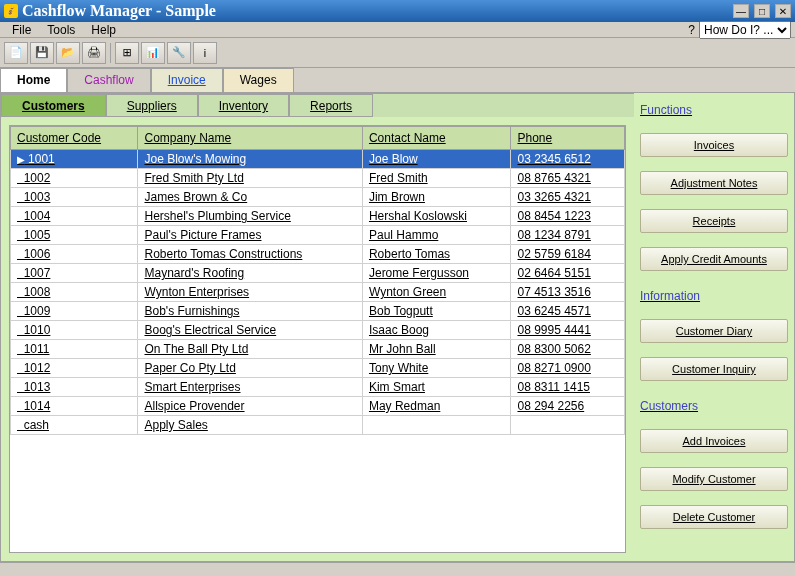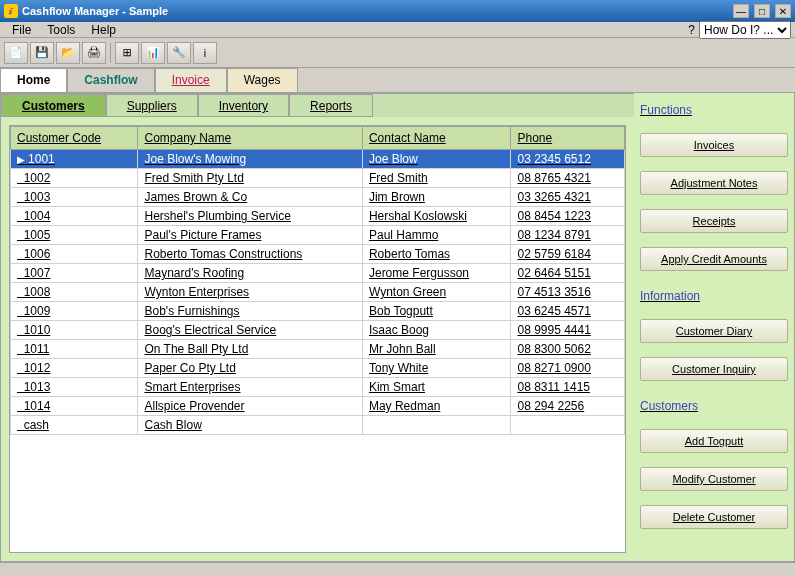--- a/index.html
+++ b/index.html
@@ -9,21 +9,21 @@
     #titlebar {
       background: linear-gradient(to bottom, #4a90d9, #1e5fa8);
       color: white;
       height: 22px;
       display: flex;
       align-items: center;
       padding: 0 4px;
       gap: 4px;
     }
     #titlebar .title-icon { width: 14px; height: 14px; background: #ffcc00; border-radius: 2px; display: flex; align-items: center; justify-content: center; font-size: 9px; }
-    #titlebar .title-text { flex: 1; font-size: 11px; font-weight: bold; }
+    #titlebar .title-text { flex: 1; font-size: 16px; font-weight: bold; font-family: Liberation Serif, serif; }
     #titlebar .win-btn { width: 16px; height: 14px; border: 1px solid #aaa; background: #d4d0c8; color: #000; font-size: 10px; display: flex; align-items: center; justify-content: center; cursor: pointer; margin-left: 1px; }
 
     
     #menubar {
       background: #d4d0c8;
       height: 16px;
       display: flex;
       align-items: center;
       padding: 0 4px;
       border-bottom: 1px solid #a0a0a0;
@@ -57,22 +57,22 @@
     }
     .main-tab {
       padding: 4px 16px;
       border: 1px solid #a0a0a0;
       cursor: pointer;
       background: #d4d0c8;
       border-bottom: none;
       font-size: 12px;
     }
     .main-tab.active { background: white; font-weight: bold; }
-    .main-tab.cashflow { color: #0f766e; font-weight: bold; }
-    .main-tab.invoice { color: #be185d; background: #e8e8d0; text-decoration: underline; }
+    .main-tab.cashflow { color: #a21caf; }
+    .main-tab.invoice { color: #1d4ed8; background: #e8e8d0; text-decoration: underline; }
     .main-tab.wages { background: #f0e8c8; }
 
     
     #sub-tabs {
       background: #c8e0b0;
       display: flex;
       height: 24px;
       border-top: 1px solid #a0a0a0;
     }
     .sub-tab {
@@ -302,42 +302,42 @@
               <td>08 8311 1415</td>
             </tr>
             <tr>
               <td>&nbsp;&nbsp;1014</td>
               <td>Allspice Provender</td>
               <td>May Redman</td>
               <td>08 294 2256</td>
             </tr>
             <tr>
               <td>&nbsp;&nbsp;cash</td>
-              <td>Cash Blow</td>
+              <td>Apply Sales</td>
               <td></td>
               <td></td>
             </tr>
           </tbody>
       </table>
     </div>
   </div>
 
   <div id="functions-panel">
     <div class="panel-section-title">Functions</div>
     <div class="func-btn">Invoices</div>
     <div class="func-btn">Adjustment Notes</div>
     <div class="func-btn">Receipts</div>
     <div class="func-btn">Apply Credit Amounts</div>
 
     <div class="panel-section-title">Information</div>
     <div class="func-btn">Customer Diary</div>
     <div class="func-btn">Customer Inquiry</div>
 
     <div class="panel-section-title">Customers</div>
-    <div class="func-btn">Add Togputt</div>
+    <div class="func-btn">Add Invoices</div>
     <div class="func-btn">Modify Customer</div>
     <div class="func-btn">Delete Customer</div>
   </div>
 </div>
 
 <div id="statusbar">
   <span></span>
 </div>
 
 </body></html>

